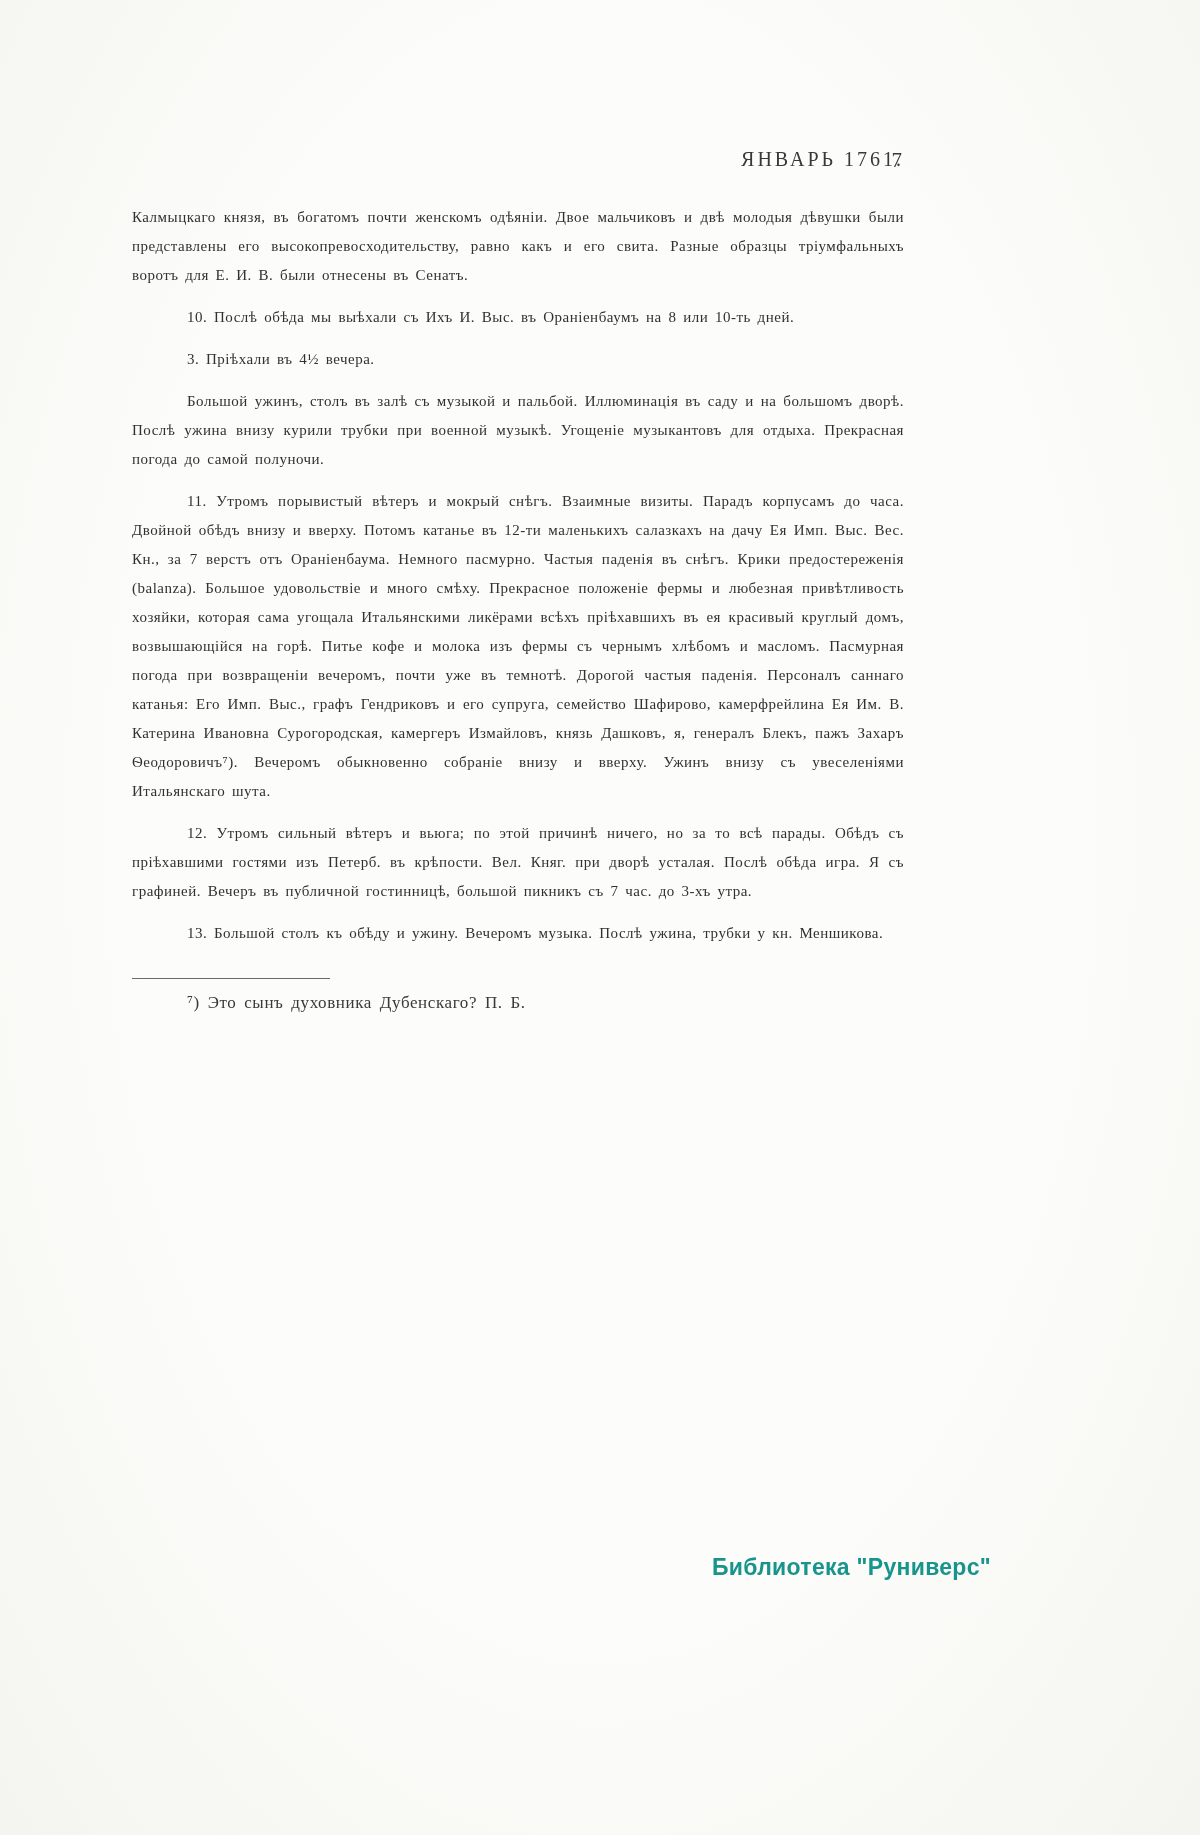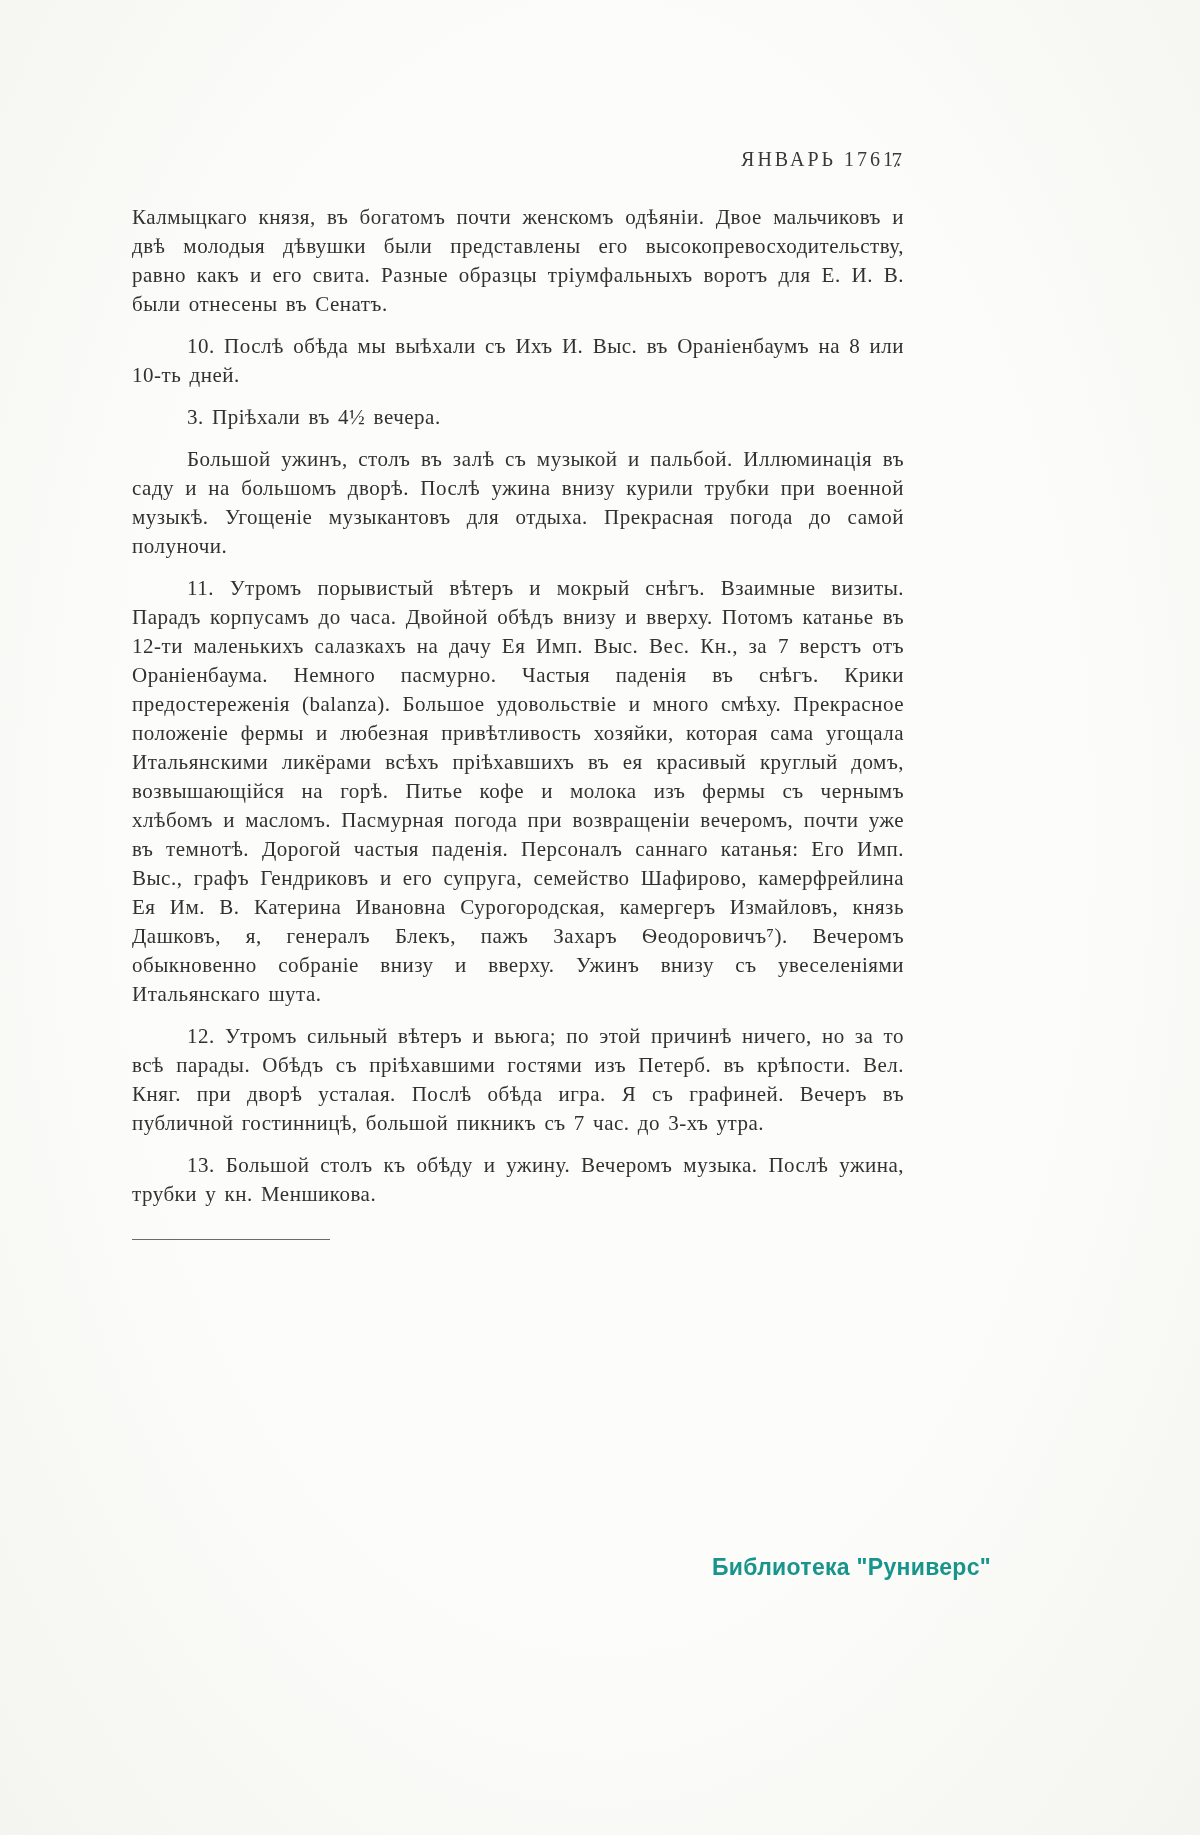--- a/index.html
+++ b/index.html
@@ -35,21 +35,21 @@
   .page-number {
     position: absolute;
     right: 2px;
     top: 0;
     font-size: 21px;
     color: #3a3938;
   }
 
   .diary-text {
     margin-top: 27px;
-    font-size: 21px;
+    font-size: 15px;
     line-height: 29px;
     text-align: justify;
     letter-spacing: 0.5px;
     word-spacing: 2.5px;
     color: #323130;
   }
   .diary-text p {
     margin: 13px 0 0 0;
     text-indent: 55px;
   }
@@ -99,17 +99,18 @@
       <p>10. Послѣ обѣда мы выѣхали съ Ихъ И. Выс. въ Ораніенбаумъ на 8 или 10-ть дней.</p>
       <p>3. Пріѣхали въ 4½ вечера.</p>
       <p>Большой ужинъ, столъ въ залѣ съ музыкой и пальбой. Иллюминація въ саду и на большомъ дворѣ. Послѣ ужина внизу курили трубки при военной музыкѣ. Угощеніе музыкантовъ для отдыха. Прекрасная погода до самой полуночи.</p>
       <p>11. Утромъ порывистый вѣтеръ и мокрый снѣгъ. Взаимные визиты. Парадъ корпусамъ до часа. Двойной обѣдъ внизу и вверху. Потомъ катанье въ 12-ти маленькихъ салазкахъ на дачу Ея Имп. Выс. Вес. Кн., за 7 верстъ отъ Ораніенбаума. Немного пасмурно. Частыя паденія въ снѣгъ. Крики предостереженія (balanza). Большое удовольствіе и много смѣху. Прекрасное положеніе фермы и любезная привѣтливость хозяйки, которая сама угощала Итальянскими ликёрами всѣхъ пріѣхавшихъ въ ея красивый круглый домъ, возвышающійся на горѣ. Питье кофе и молока изъ фермы съ чернымъ хлѣбомъ и масломъ. Пасмурная погода при возвращеніи вечеромъ, почти уже въ темнотѣ. Дорогой частыя паденія. Персоналъ саннаго катанья: Его Имп. Выс., графъ Гендриковъ и его супруга, семейство Шафирово, камерфрейлина Ея Им. В. Катерина Ивановна Сурогородская, камергеръ Измайловъ, князь Дашковъ, я, генералъ Блекъ, пажъ Захаръ Ѳеодоровичъ⁷). Вечеромъ обыкновенно собраніе внизу и вверху. Ужинъ внизу съ увеселеніями Итальянскаго шута.</p>
       <p>12. Утромъ сильный вѣтеръ и вьюга; по этой причинѣ ничего, но за то всѣ парады. Обѣдъ съ пріѣхавшими гостями изъ Петерб. въ крѣпости. Вел. Княг. при дворѣ усталая. Послѣ обѣда игра. Я съ графиней. Вечеръ въ публичной гостинницѣ, большой пикникъ съ 7 час. до 3-хъ утра.</p>
       <p>13. Большой столъ къ обѣду и ужину. Вечеромъ музыка. Послѣ ужина, трубки у кн. Меншикова.</p>
     </div>
 
     <hr class="footnote-divider">
 
+    <div class="footnote">⁷) Это сынъ духовника Дубенскаго? П. Б.</div>
 
   </div>
 
   <div class="watermark" style="color: rgb(23, 148, 139);">Библиотека "Руниверс"</div>
 </div>
 
 </body></html>

